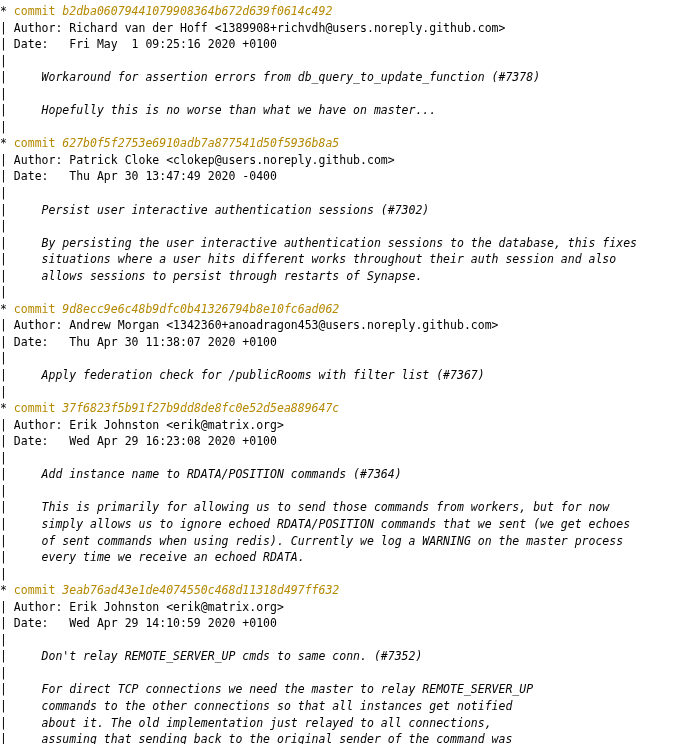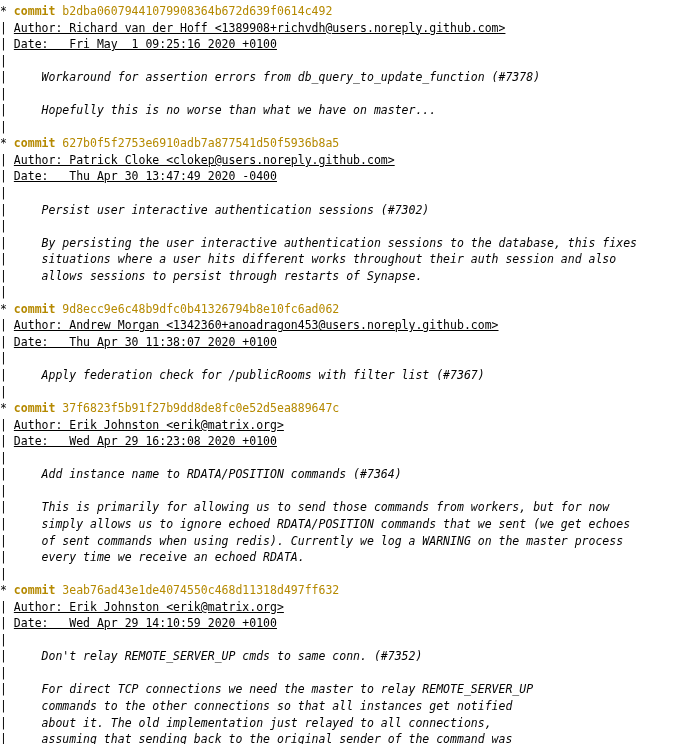--- a/index.html
+++ b/index.html
@@ -25,28 +25,27 @@
     height: 16.55px;
   }
   .graph {
     color: #000000;
   }
   .graph-star {
     color: #000000;
   }
   .commit-line .hash {
     color: #b58900;
+    font-style: italic;
   }
   .commit-line .kw {
     color: #b58900;
-    font-weight: bold;
   }
   .meta {
     color: #000000;
-    text-decoration: underline;
   }
   .body-text {
     color: #000000;
     font-style: italic;
   }
   .blank {
     color: #000000;
   }
 </style>
 </head>

